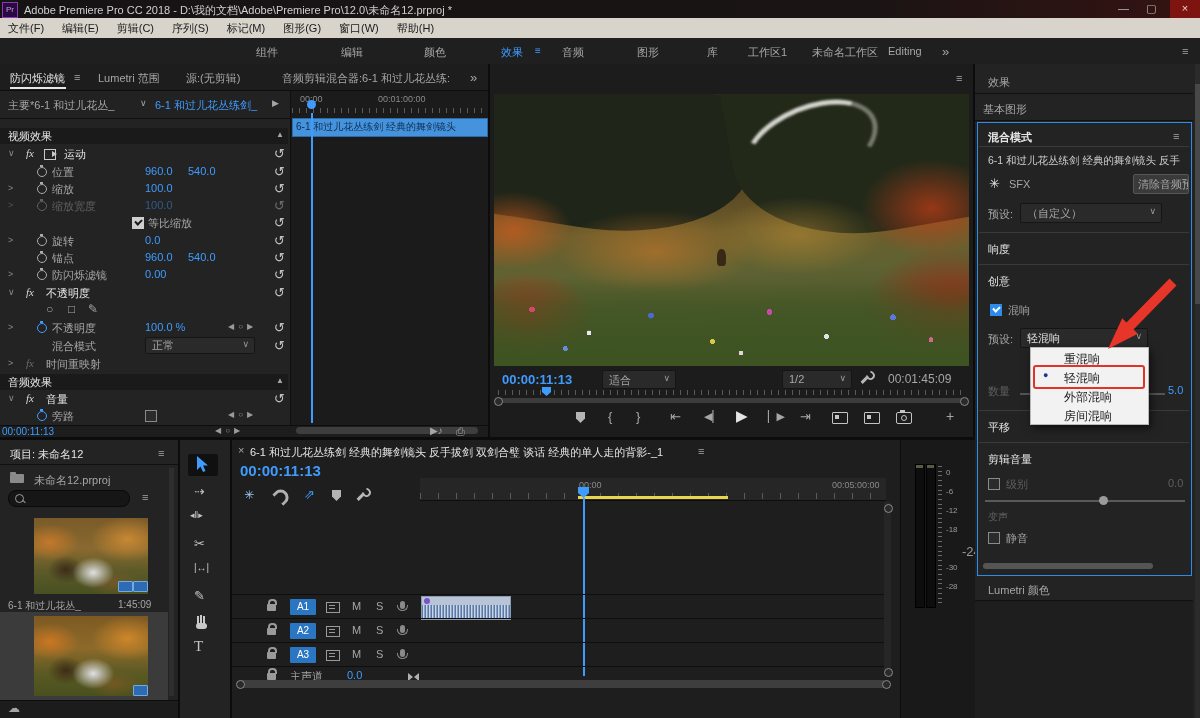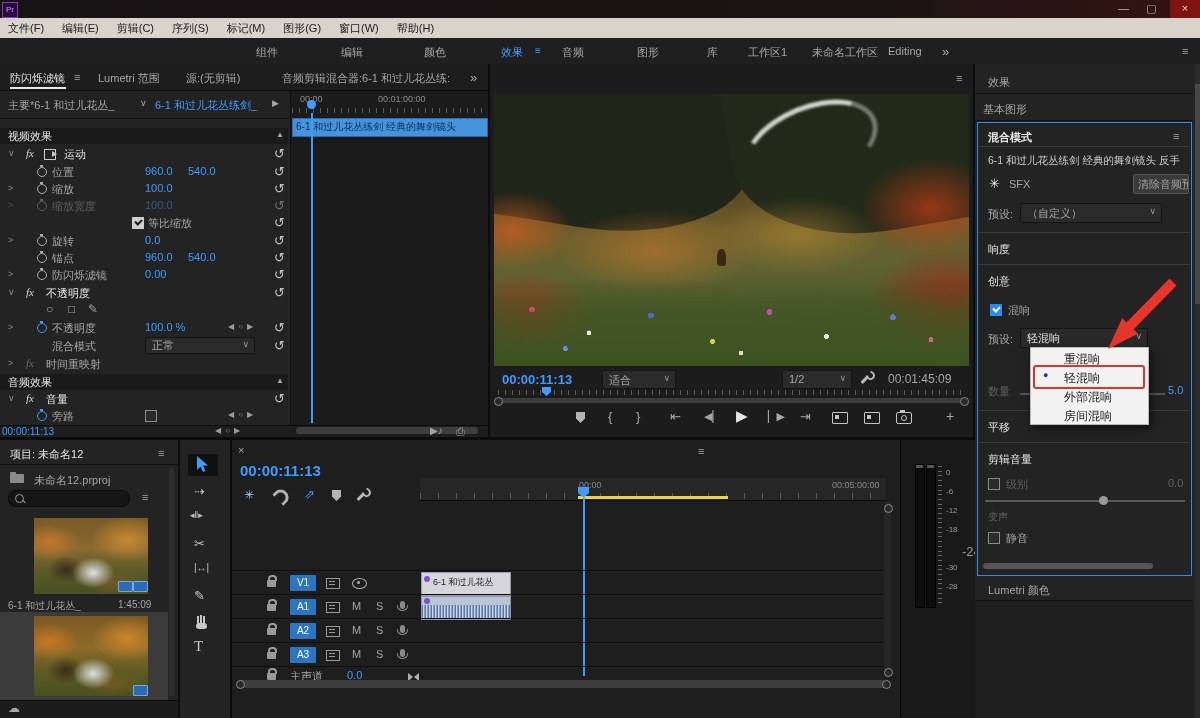--- a/index.html
+++ b/index.html
@@ -104,20 +104,21 @@
   .toolico{position:absolute;left:14px;color:#c4c4c4;font-size:13px}
   .menu-dd{position:absolute;background:#f2f2f2;box-shadow:2px 3px 8px rgba(0,0,0,.6);border:1px solid #b8b8b8}
   .dd-item{position:absolute;left:0;width:100%;color:#1c1c1c;font-size:12px}
   .redbox{position:absolute;border:2px solid #e03428;border-radius:3px}
 </style>
 </head>
 <body>
 
 <div class="panel" style="left:0;top:0;width:1200px;height:18px;background:linear-gradient(90deg,#161314,#1a1414 72%,#351312)">
   <div class="t" style="left:2px;top:2px;width:14px;height:14px;background:#2a0a3f;border:1px solid #8a3ab8;color:#c89ae8;font-size:8px;text-align:center;line-height:13px">Pr</div>
+  <span class="t" style="left:24px;top:3px;color:#cfcfcf">Adobe Premiere Pro CC 2018 - D:\我的文档\Adobe\Premiere Pro\12.0\未命名12.prproj *</span>
   <span class="t" style="left:1118px;top:2px;color:#bbb">—</span>
   <span class="t" style="left:1146px;top:2px;color:#bbb">▢</span>
   <div class="t" style="left:1170px;top:0;width:30px;height:18px;background:#7e1410;color:#f0d0d0;text-align:center;line-height:16px">×</div>
 </div>
 
 <div class="panel" style="left:0;top:18px;width:1200px;height:20px;background:#d8d4cc;color:#1a1a1a;display:flex;align-items:center;gap:18px;padding-left:8px">
   <span>文件(F)</span>
   <span>编辑(E)</span>
   <span>剪辑(C)</span>
   <span>序列(S)</span>
@@ -446,20 +447,21 @@
   <span class="toolico" style="top:70px;font-size:9px;left:10px">◂‖▸</span>
   <span class="toolico" style="top:96px">✂</span>
   <span class="toolico" style="top:122px;font-size:10px">|↔|</span>
   <span class="toolico" style="top:148px">✎</span>
   <span class="i-hand" style="left:16px;top:176px"></span>
   <span class="toolico" style="top:198px;font-size:15px;font-family:'Liberation Serif','DejaVu Serif',serif">T</span>
 </div>
 
 <div class="panel" style="left:232px;top:440px;width:743px;height:278px;background:#1e1e1e">
   <span class="t lab" style="left:6px;top:4px">×</span>
+  <span class="t w" style="left:18px;top:5px;width:440px;overflow:hidden">6-1 和过儿花丛练剑 经典的舞剑镜头 反手拔剑 双剑合璧 谈话 经典的单人走的背影-_1</span>
   <span class="t lab" style="left:466px;top:5px">≡</span>
 
   <span class="t blue" style="left:8px;top:22px;font-size:15px;font-weight:bold">00:00:11:13</span>
   <span class="t" style="left:12px;top:48px;color:#9cc8f0;font-size:12px">✳</span>
   <span class="i-magnet" style="left:42px;top:50px"></span>
   <span class="t blue" style="left:72px;top:47px;font-size:13px">⇗</span>
   <span class="i-marker" style="left:100px;top:50px"></span>
   <span class="i-wrench" style="left:126px;top:48px"></span>
 
   <div class="t" style="left:188px;top:38px;width:466px;height:22px;background:#262626;border-bottom:1px solid #0d0d0d"></div>
@@ -467,30 +469,20 @@
   <span class="t" style="left:600px;top:40px;font-size:9px;color:#8a8a8a">00:05:00:00</span>
   <div class="ticks" style="left:188px;top:53px;width:466px;height:6px;background:repeating-linear-gradient(90deg,#5a5a5a 0 1px,transparent 1px 18px)"></div>
   <div class="t" style="left:346px;top:56px;width:150px;height:3px;background:#e8d44d"></div>
   <div class="ph-head" style="left:346px;top:47px"></div>
   <div class="vline" style="left:351px;top:58px;height:178px"></div>
 
   <div class="t" style="left:0;top:60px;width:654px;height:176px;background:#1b1b1b;z-index:-1"></div>
 
 
 
-  <div class="t" style="left:0;top:130px;width:654px;height:24px;border-top:1px solid #0e0e0e">
-    <span class="i-lock" style="left:35px;top:9px"></span>
-    <span class="trkbox on" style="left:58px;top:4px"><span>V1</span></span>
-    <span class="i-sync" style="left:94px;top:7px"></span>
-    <span class="i-eye" style="left:120px;top:7px"></span>
-    <div class="t" style="left:189px;top:1px;width:88px;height:22px;background:#d6d6da;border:1px solid #9a9aa2;overflow:hidden">
-      <span class="t" style="left:2px;top:3px;width:6px;height:6px;background:#7a52c7;border-radius:50%"></span>
-      <span class="t" style="left:11px;top:3px;color:#1a1a1a;font-size:9px">6-1 和过儿花丛</span>
-    </div>
-  </div>
 
   <div class="t" style="left:0;top:154px;width:654px;height:24px;border-top:1px solid #0e0e0e">
     <span class="i-lock" style="left:35px;top:9px"></span>
     <span class="trkbox on" style="left:58px;top:4px"><span>A1</span></span>
     <span class="i-sync" style="left:94px;top:7px"></span>
     <span class="t lab" style="left:120px;top:5px">M</span>
     <span class="t lab" style="left:144px;top:5px">S</span>
     <span class="i-mic" style="left:168px;top:6px"></span>
     <div class="t" style="left:189px;top:1px;width:88px;height:22px;border:1px solid #8a9ab2;overflow:hidden">
       <div class="wavetop"></div>

